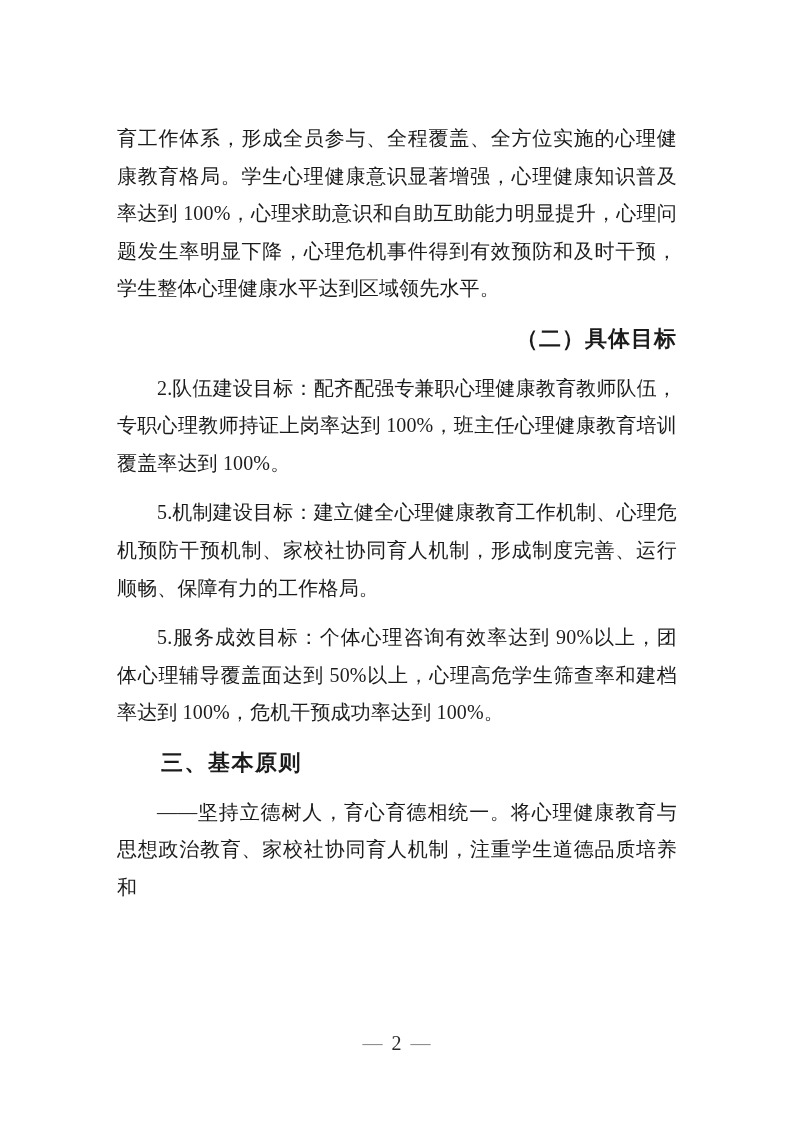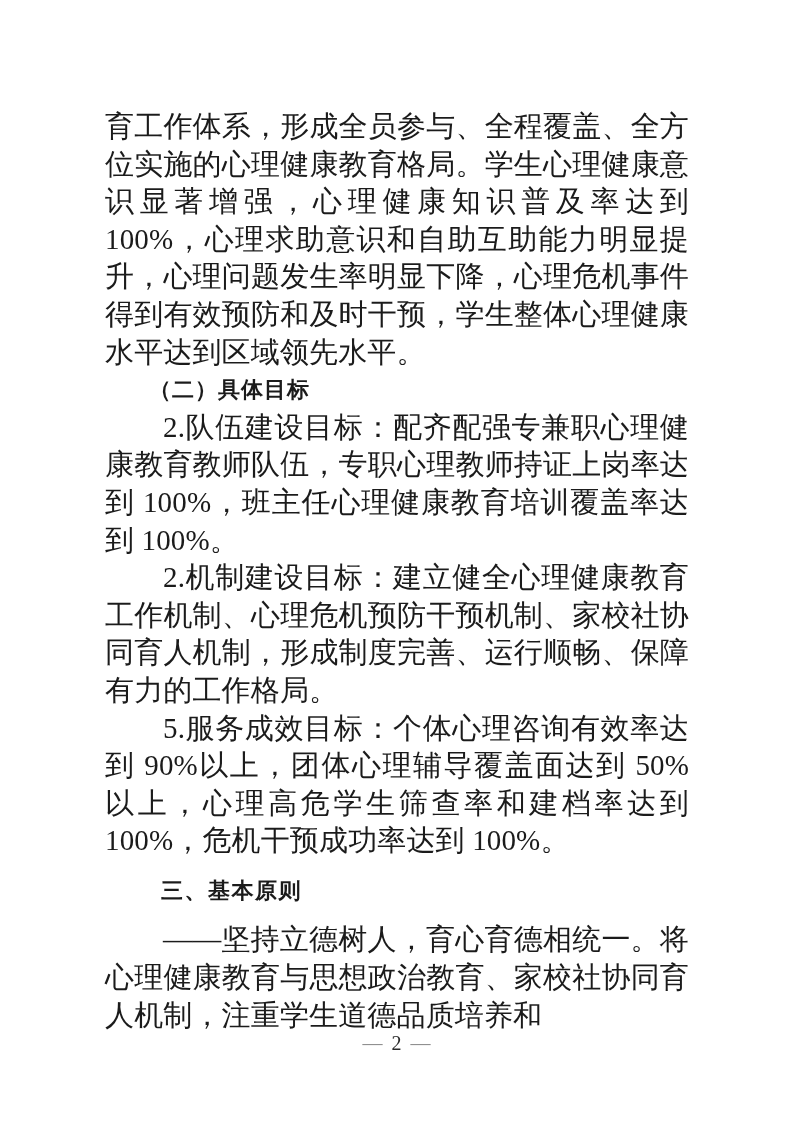--- a/index.html
+++ b/index.html
@@ -16,39 +16,40 @@
     font-family: "Liberation Serif", "DejaVu Serif", serif;
     color: #1b1b1b;
   }
   .content {
     position: absolute;
     left: 105px;
     top: 108px;
     width: 584px;
   }
   .para {
-    margin: 0;
-    font-size: 29px;
+    margin: 12px;
+    font-size: 20px;
     line-height: 37.6px;
     text-align: justify;
     text-justify: inter-ideograph;
     letter-spacing: 0.15px;
     font-weight: 400;
   }
   .para.indent {
     text-indent: 2em;
   }
   .heading-sub {
-    margin: 0;
+    margin: 12px;
     font-size: 22px;
     line-height: 37.6px;
     font-weight: 700;
     text-indent: 2em;
     letter-spacing: 1px;
     font-family: Liberation Sans, sans-serif;
+    text-align: right;
   }
   .heading-main {
     margin: 12px;
     font-size: 22px;
     line-height: 37.6px;
     font-weight: 700;
     text-indent: 2em;
     letter-spacing: 1.5px;
     font-family: "Liberation Sans", "DejaVu Sans", sans-serif;
   }
@@ -78,21 +79,21 @@
 
   <div class="content">
     <p class="para">育工作体系，形成全员参与、全程覆盖、全方位实施的心理健康教育格局。学生心理健康意识显著增强，心理健康知识普及率达到 100%，心理求助意识和自助互助能力明显提升，心理问题发生率明显下降，心理危机事件得到有效预防和及时干预，学生整体心理健康水平达到区域领先水平。</p>
 
     <h3 class="heading-sub">（二）具体目标</h3>
 
 
     <p class="para indent">2.队伍建设目标：配齐配强专兼职心理健康教育教师队伍，专职心理教师持证上岗率达到 100%，班主任心理健康教育培训覆盖率达到 100%。</p>
 
 
-    <p class="para indent">2.机制建设目标：建立健全心理健康教育工作机制、心理危机预防干预机制、家校社协同育人机制，形成制度完善、运行顺畅、保障有力的工作格局。</p>
+    <p class="para indent">5.机制建设目标：建立健全心理健康教育工作机制、心理危机预防干预机制、家校社协同育人机制，形成制度完善、运行顺畅、保障有力的工作格局。</p>
 
     <p class="para indent">5.服务成效目标：个体心理咨询有效率达到 90%以上，团体心理辅导覆盖面达到 50%以上，心理高危学生筛查率和建档率达到 100%，危机干预成功率达到 100%。</p>
 
     <h2 class="heading-main">三、基本原则</h2>
 
     <p class="para indent">——坚持立德树人，育心育德相统一。将心理健康教育与思想政治教育、家校社协同育人机制，注重学生道德品质培养和</p>
   </div>
 
   <div class="footer">
     <span class="dash">—</span><span class="page-num">2</span><span class="dash">—</span>

